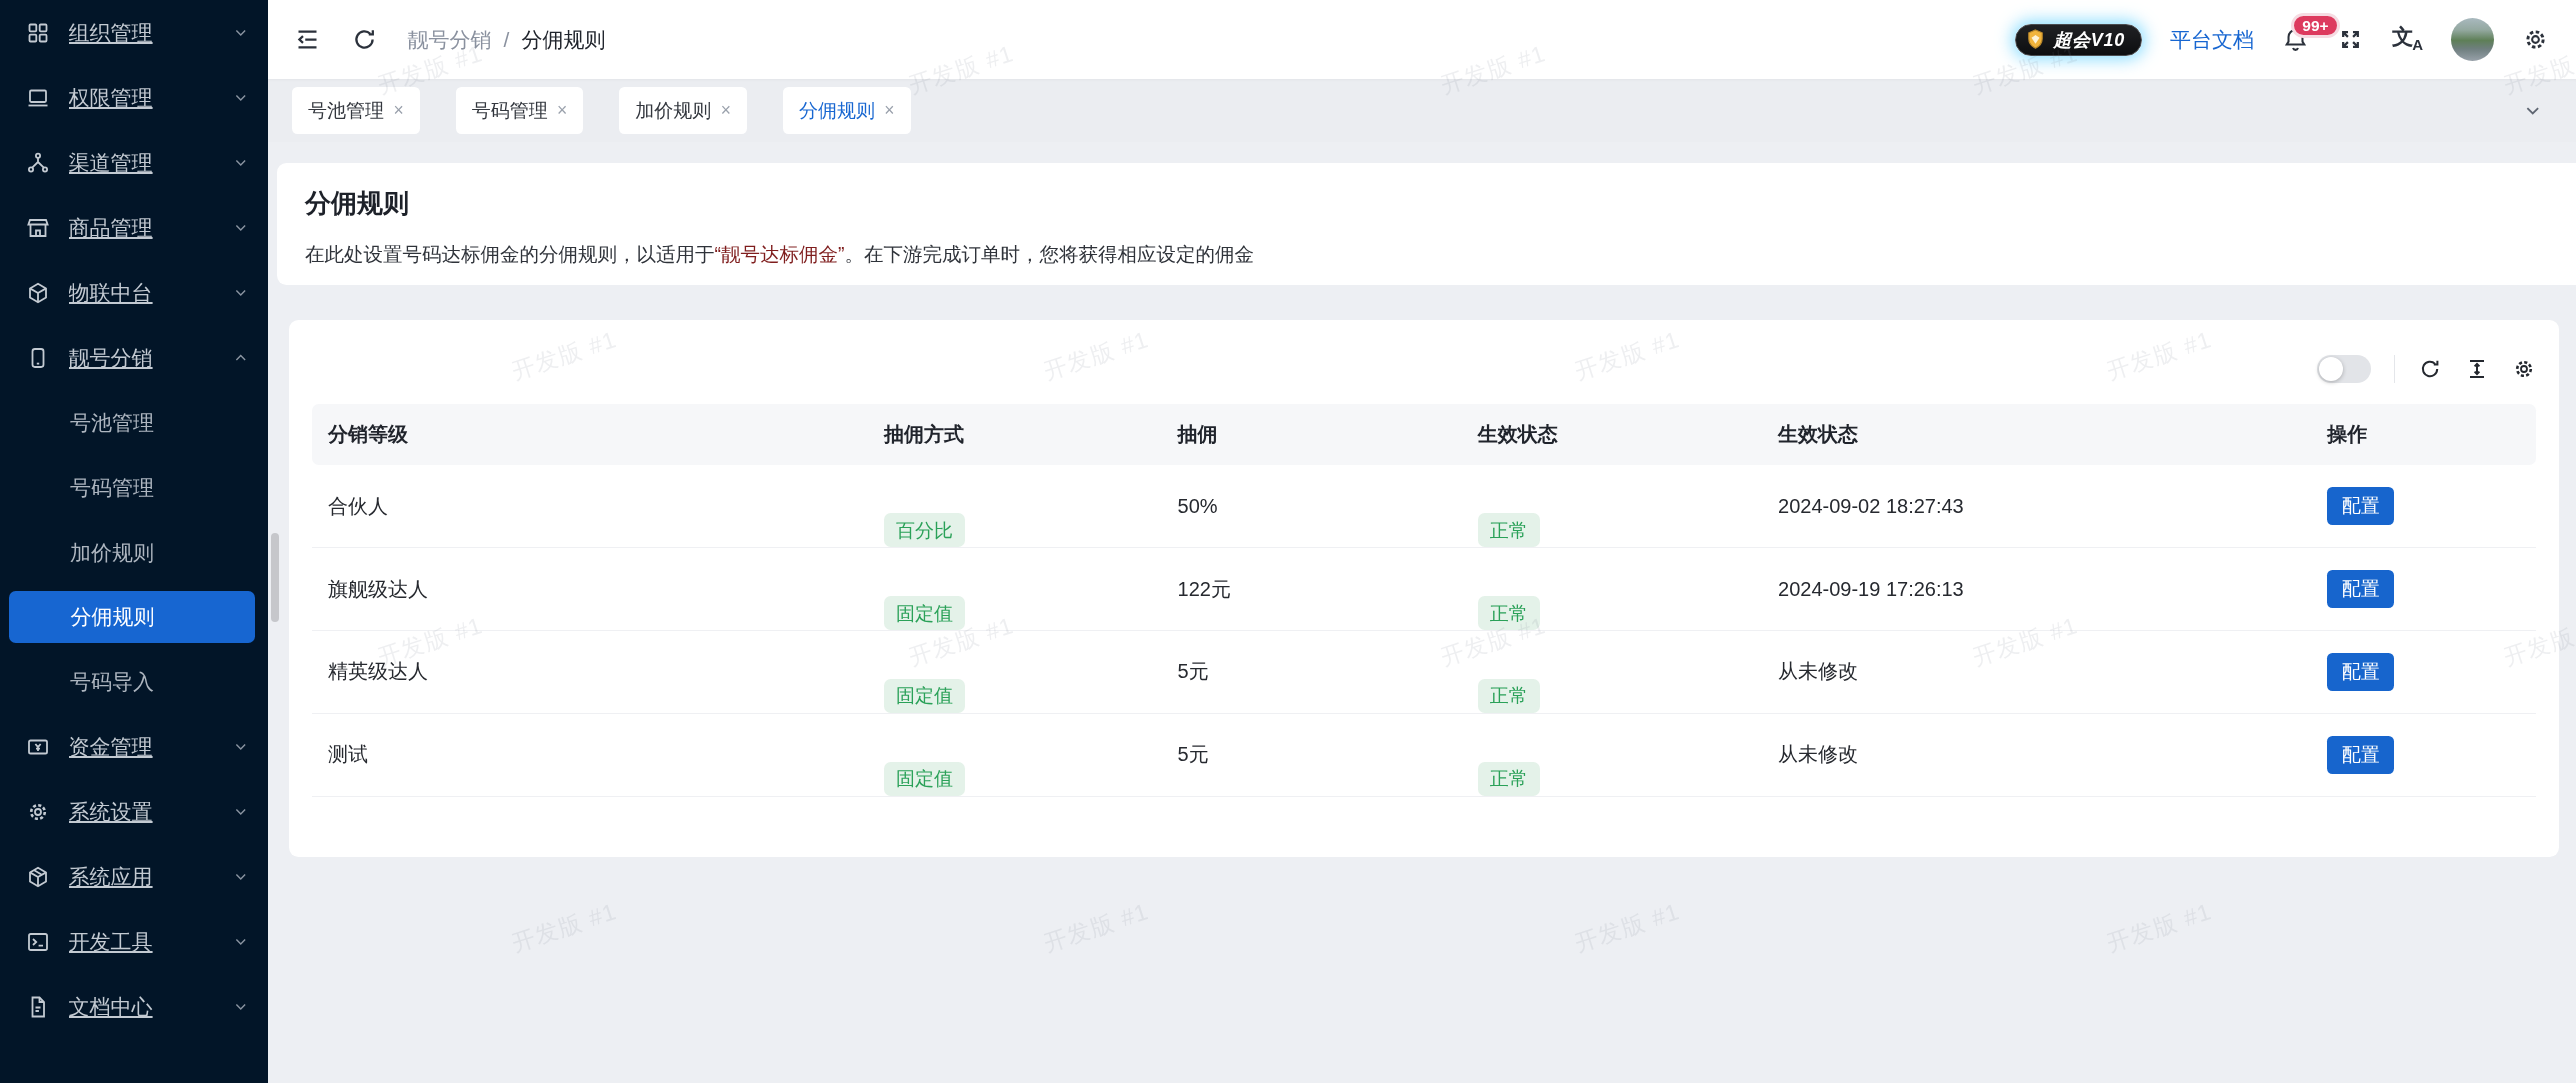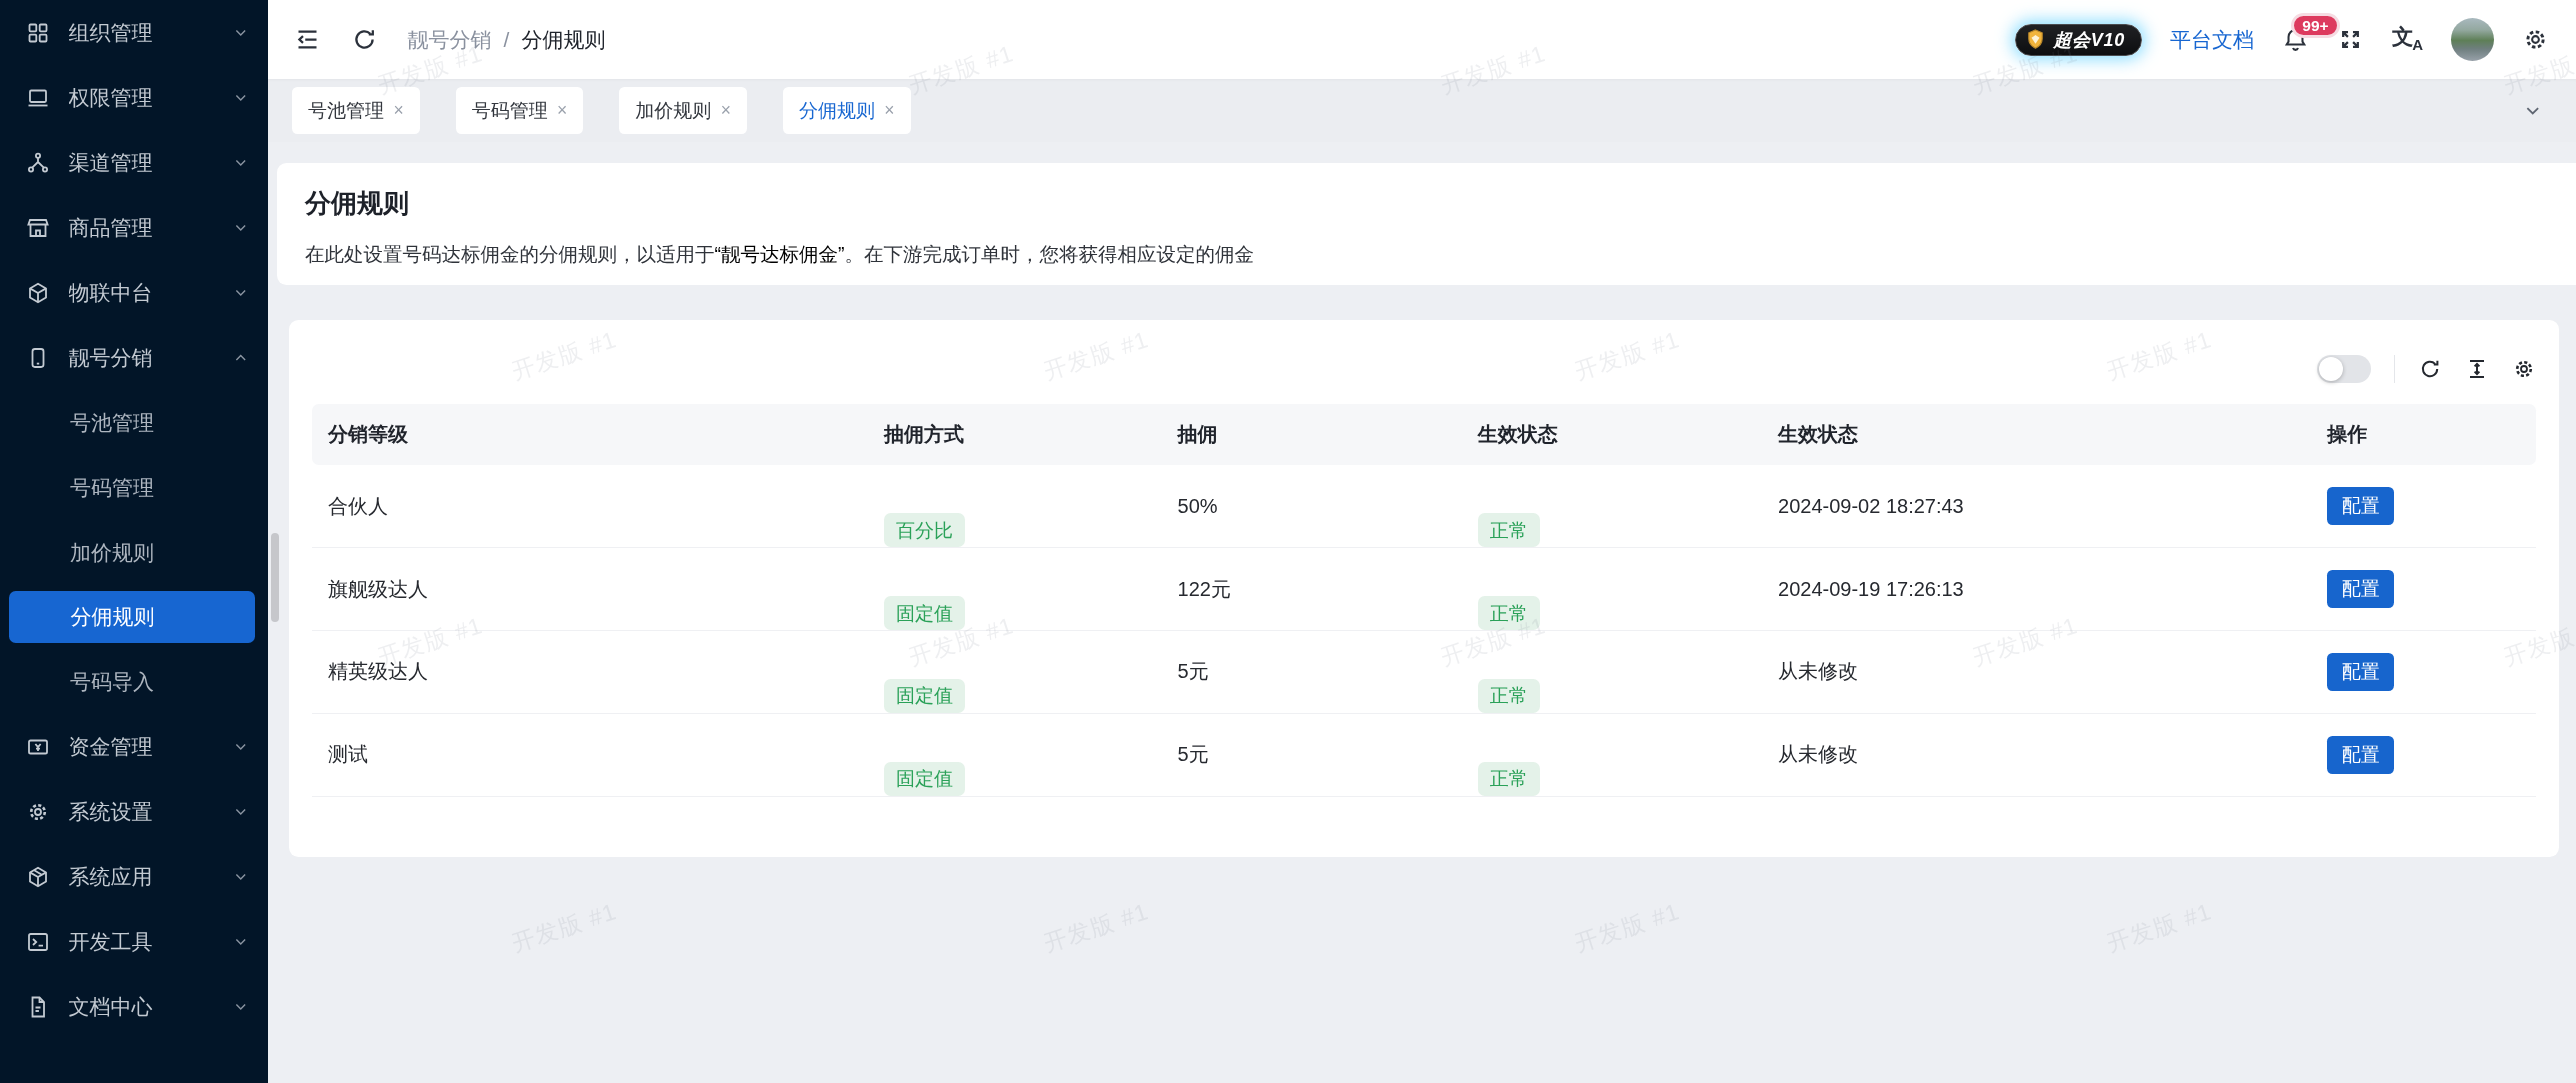--- a/index.html
+++ b/index.html
@@ -10,21 +10,21 @@
   }
   svg { display:block; }
 
   
   .sidebar {
     position:absolute; left:0; top:0; width:268px; height:1083px;
     background:#021528; z-index:5; overflow:hidden;
   }
   .side-item {
     height:65px; display:flex; align-items:center;
-    padding:0 19px 0 25.6px; color:#c3cad2; cursor:pointer;
+    padding:0 19px 0 25.6px; color:#c3cad2; cursor:pointer;text-decoration:underline;
   }
   .side-item .side-icon { width:24px; height:24px; margin-right:19px; color:#c3cad2; flex:none; }
   .side-item .side-icon svg { width:24px; height:24px; }
   .side-label { font-size:21px; flex:1 1 auto; white-space:nowrap; overflow:hidden; }
   .side-chevron { width:17.5px; height:17.5px; color:#8a94a1; flex:none; }
   .side-chevron svg { width:17.5px; height:17.5px; }
   .side-chevron.up svg { transform:rotate(180deg); }
   .side-sub {
     height:65px; display:flex; align-items:center; padding-left:70px;
     color:#aeb6c0; font-size:21px; cursor:pointer; white-space:nowrap;
@@ -99,21 +99,21 @@
   }
   .tab-expand svg { width:21.5px; height:21.5px; }
 
   
   .card-intro {
     position:absolute; left:277px; top:163px; right:0; height:122px;
     background:#ffffff; border-radius:9.4px 0 0 9.4px; padding:23px 28px; z-index:1;
   }
   .page-title { font-size:26px; font-weight:bold; color:#1d2129; }
   .page-desc { margin-top:20px; font-size:19.5px; color:#2f333a; }
-  .desc-red { color:#000000; }
+  .desc-red { color:#7f1d1d; }
 
   .card-table {
     position:absolute; left:289px; top:320px; width:2270px; height:537px;
     background:#ffffff; border-radius:9.4px; padding:23px 23px 0 23px; z-index:1;
   }
   .table-toolbar { height:52px; display:flex; align-items:center; justify-content:flex-end; gap:23px; }
   .switch {
     width:54px; height:28px; border-radius:14px; background:#e2e4e8;
     position:relative; cursor:pointer; flex:none;
   }

